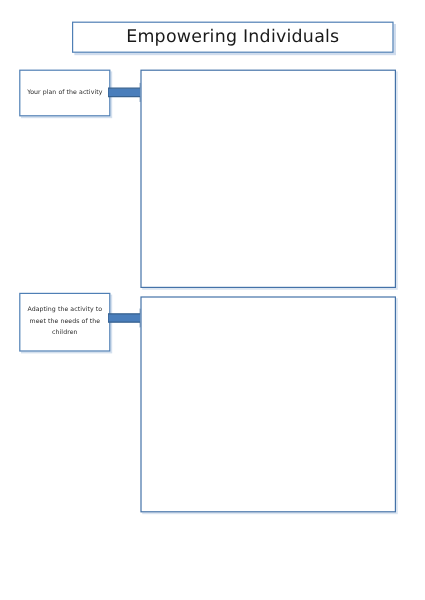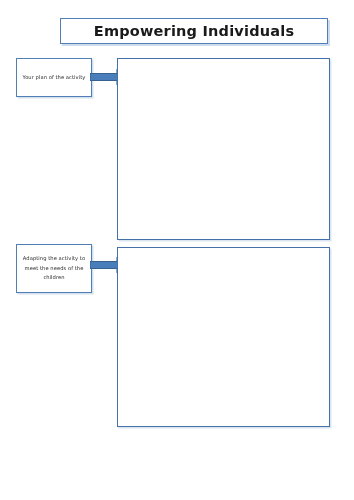--- a/index.html
+++ b/index.html
@@ -29,21 +29,20 @@
     top: 18px;
     width: 268px;
     height: 26px;
     box-sizing: border-box;
     border: 1px solid #4f7fb5;
     background: #ffffff;
     box-shadow: 2px 2px 0 0 #cfdced;
     display: flex;
     align-items: center;
     justify-content: center;
-    font-weight: bold;
   }
   .title-text {
     font-family: "DejaVu Sans", sans-serif;
     font-size: 14.5px;
     line-height: 1;
     color: #1a1a1a;
     letter-spacing: 0.2px;
     white-space: nowrap;
   }
 

